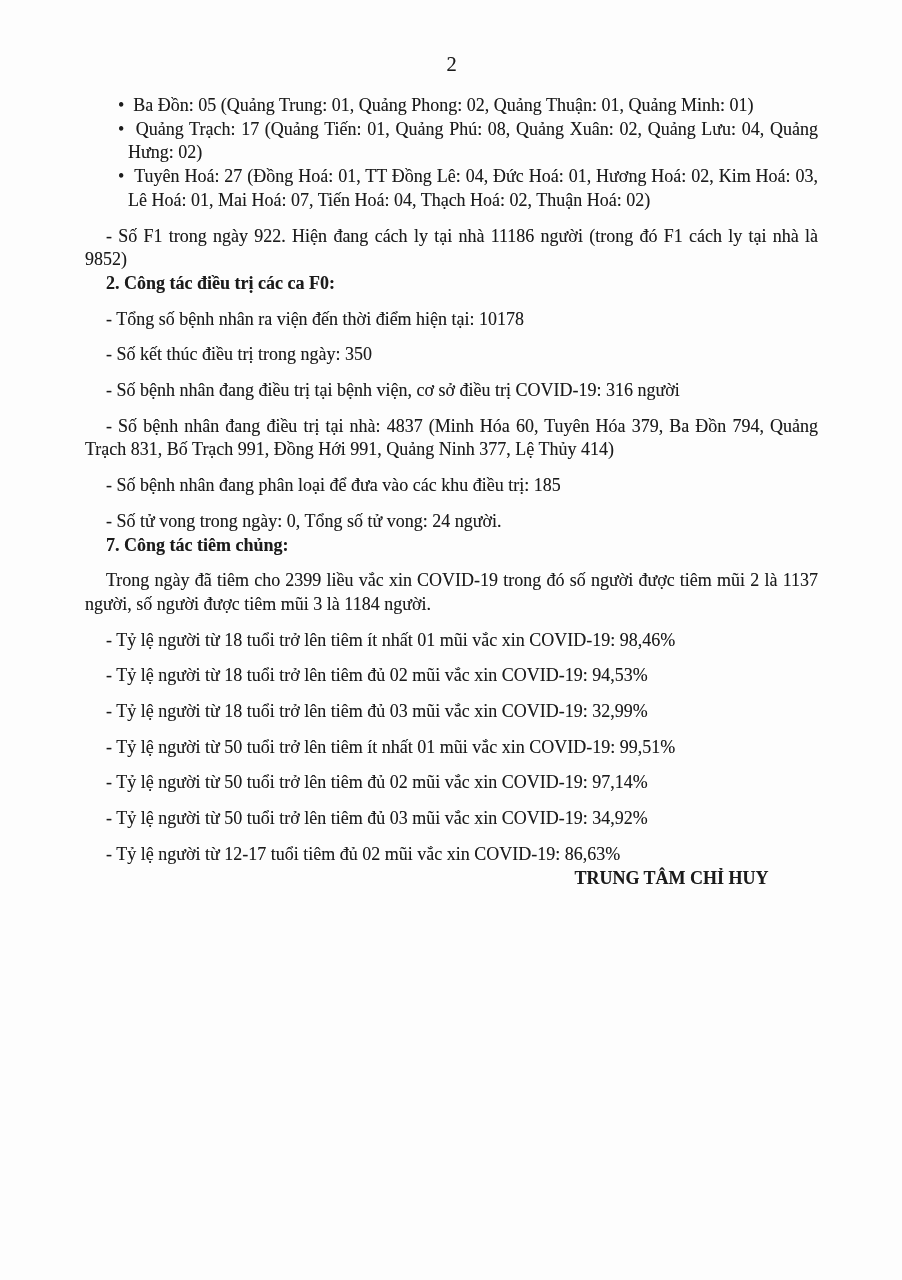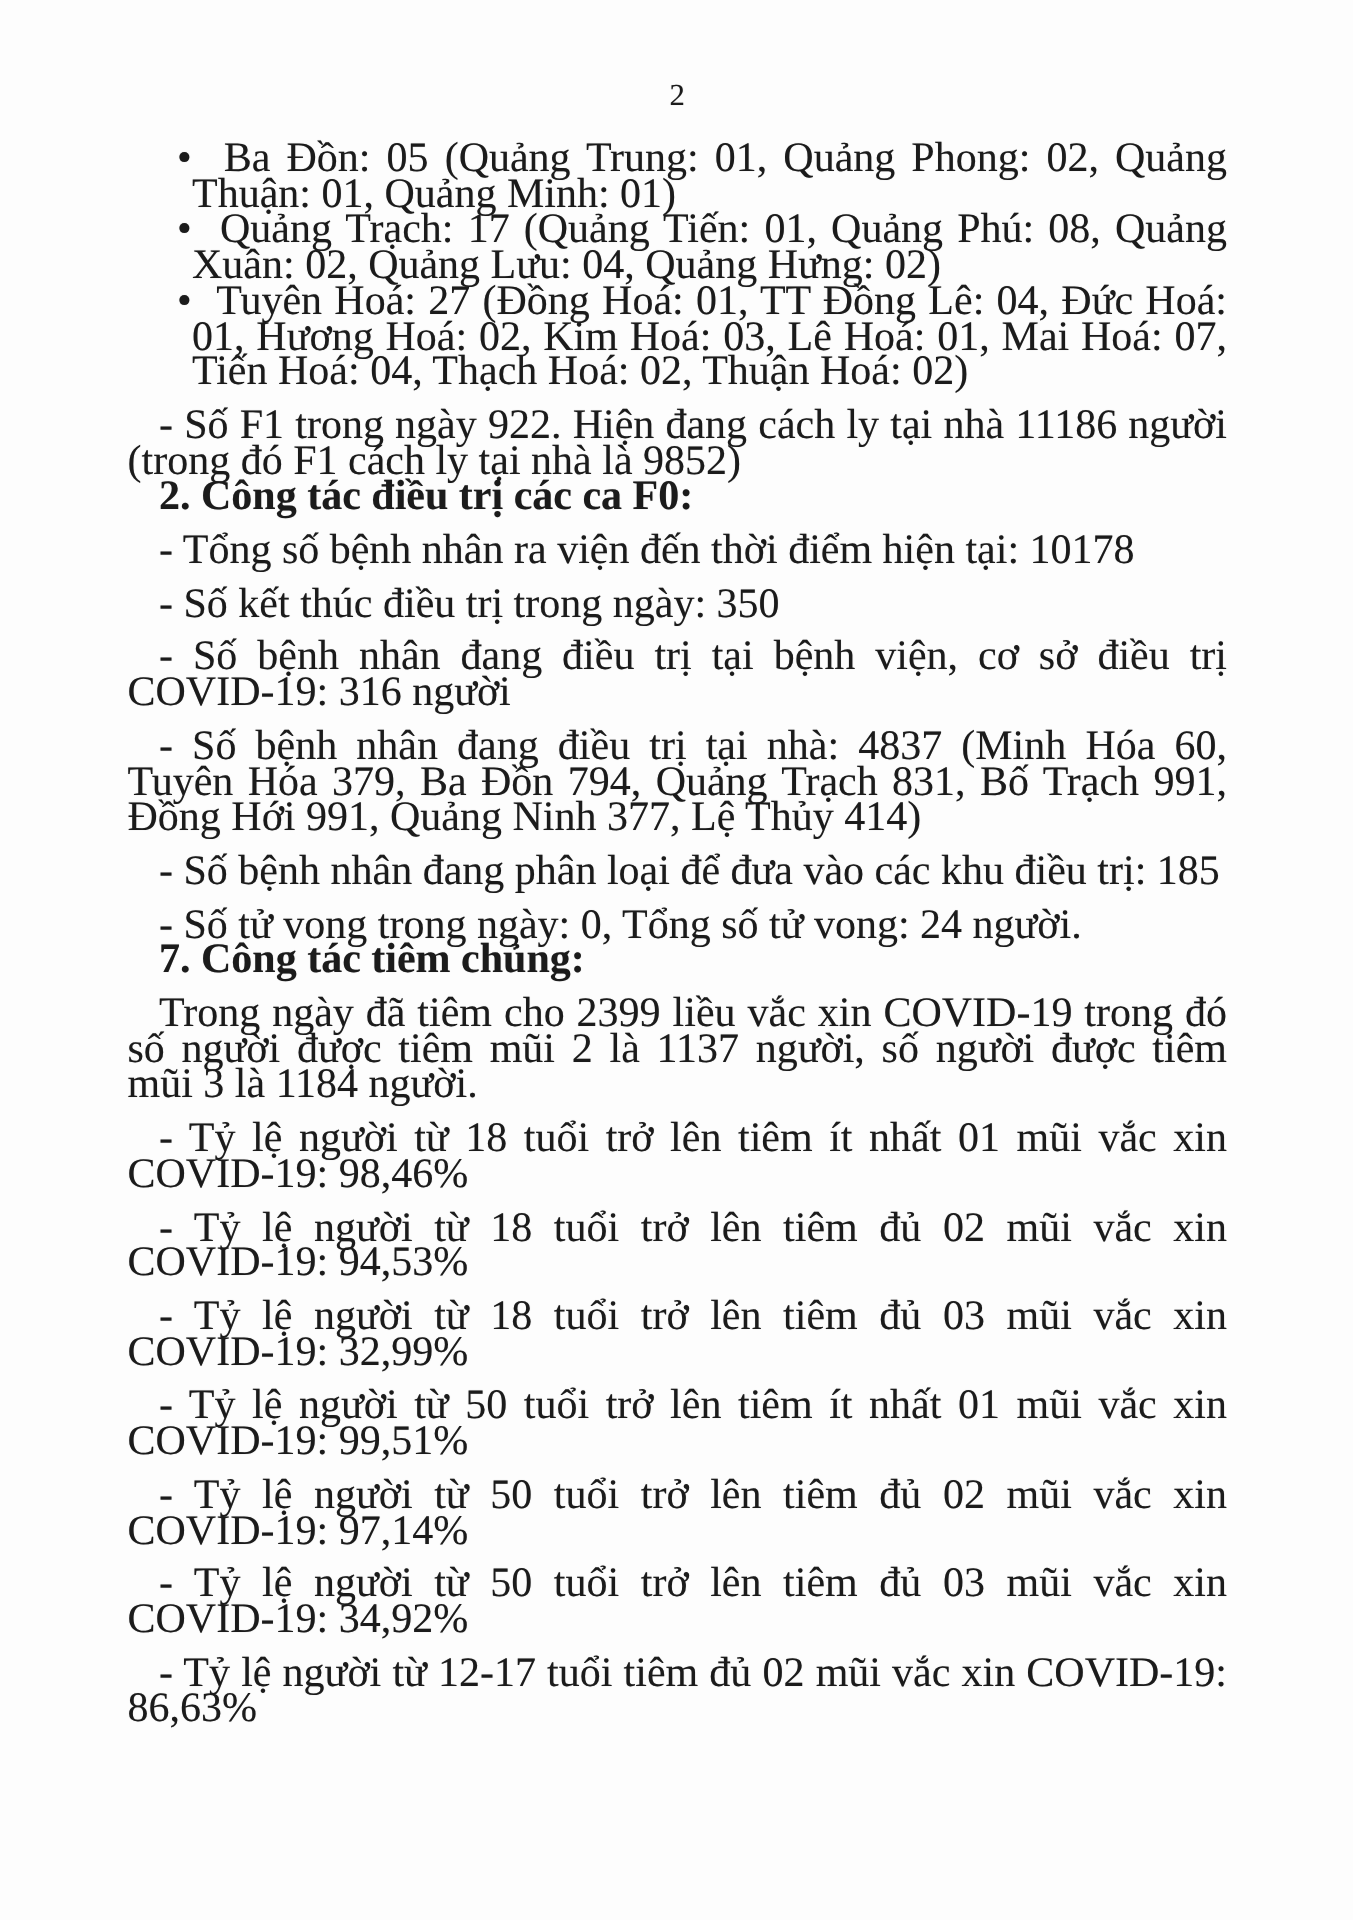--- a/index.html
+++ b/index.html
@@ -22,21 +22,21 @@
     width: 733px;
     text-align: center;
     font-size: 20.5px;
     line-height: 24px;
   }
   .content {
     position: absolute;
     top: 94px;
     left: 85px;
     width: 733px;
-    font-size: 28px;
+    font-size: 18px;
     line-height: 23.7px;
     text-align: justify;
   }
   ul.case-list { list-style: none; }
   ul.case-list li {
     padding-left: 43px;
     text-indent: -10px;
   }
   ul.case-list li::before { content: "\2022\00a0\00a0"; }
   p.para { text-indent: 21px; margin-top: 12px; }
@@ -104,15 +104,18 @@
         <p class="para">- Tỷ lệ người từ 50 tuổi trở lên tiêm ít nhất 01 mũi vắc xin COVID-19: 99,51%</p>
 
         <p class="para">- Tỷ lệ người từ 50 tuổi trở lên tiêm đủ 02 mũi vắc xin COVID-19: 97,14%</p>
 
         <p class="para">- Tỷ lệ người từ 50 tuổi trở lên tiêm đủ 03 mũi vắc xin COVID-19: 34,92%</p>
 
 
         <p class="para">- Tỷ lệ người từ 12-17 tuổi tiêm đủ 02 mũi vắc xin COVID-19: 86,63%</p>
       </div>
 
+    <div class="signature">
+      <span>TRUNG TÂM CHỈ HUY</span>
+    </div>
 
   </div>
 </div>
 
 </body></html>

